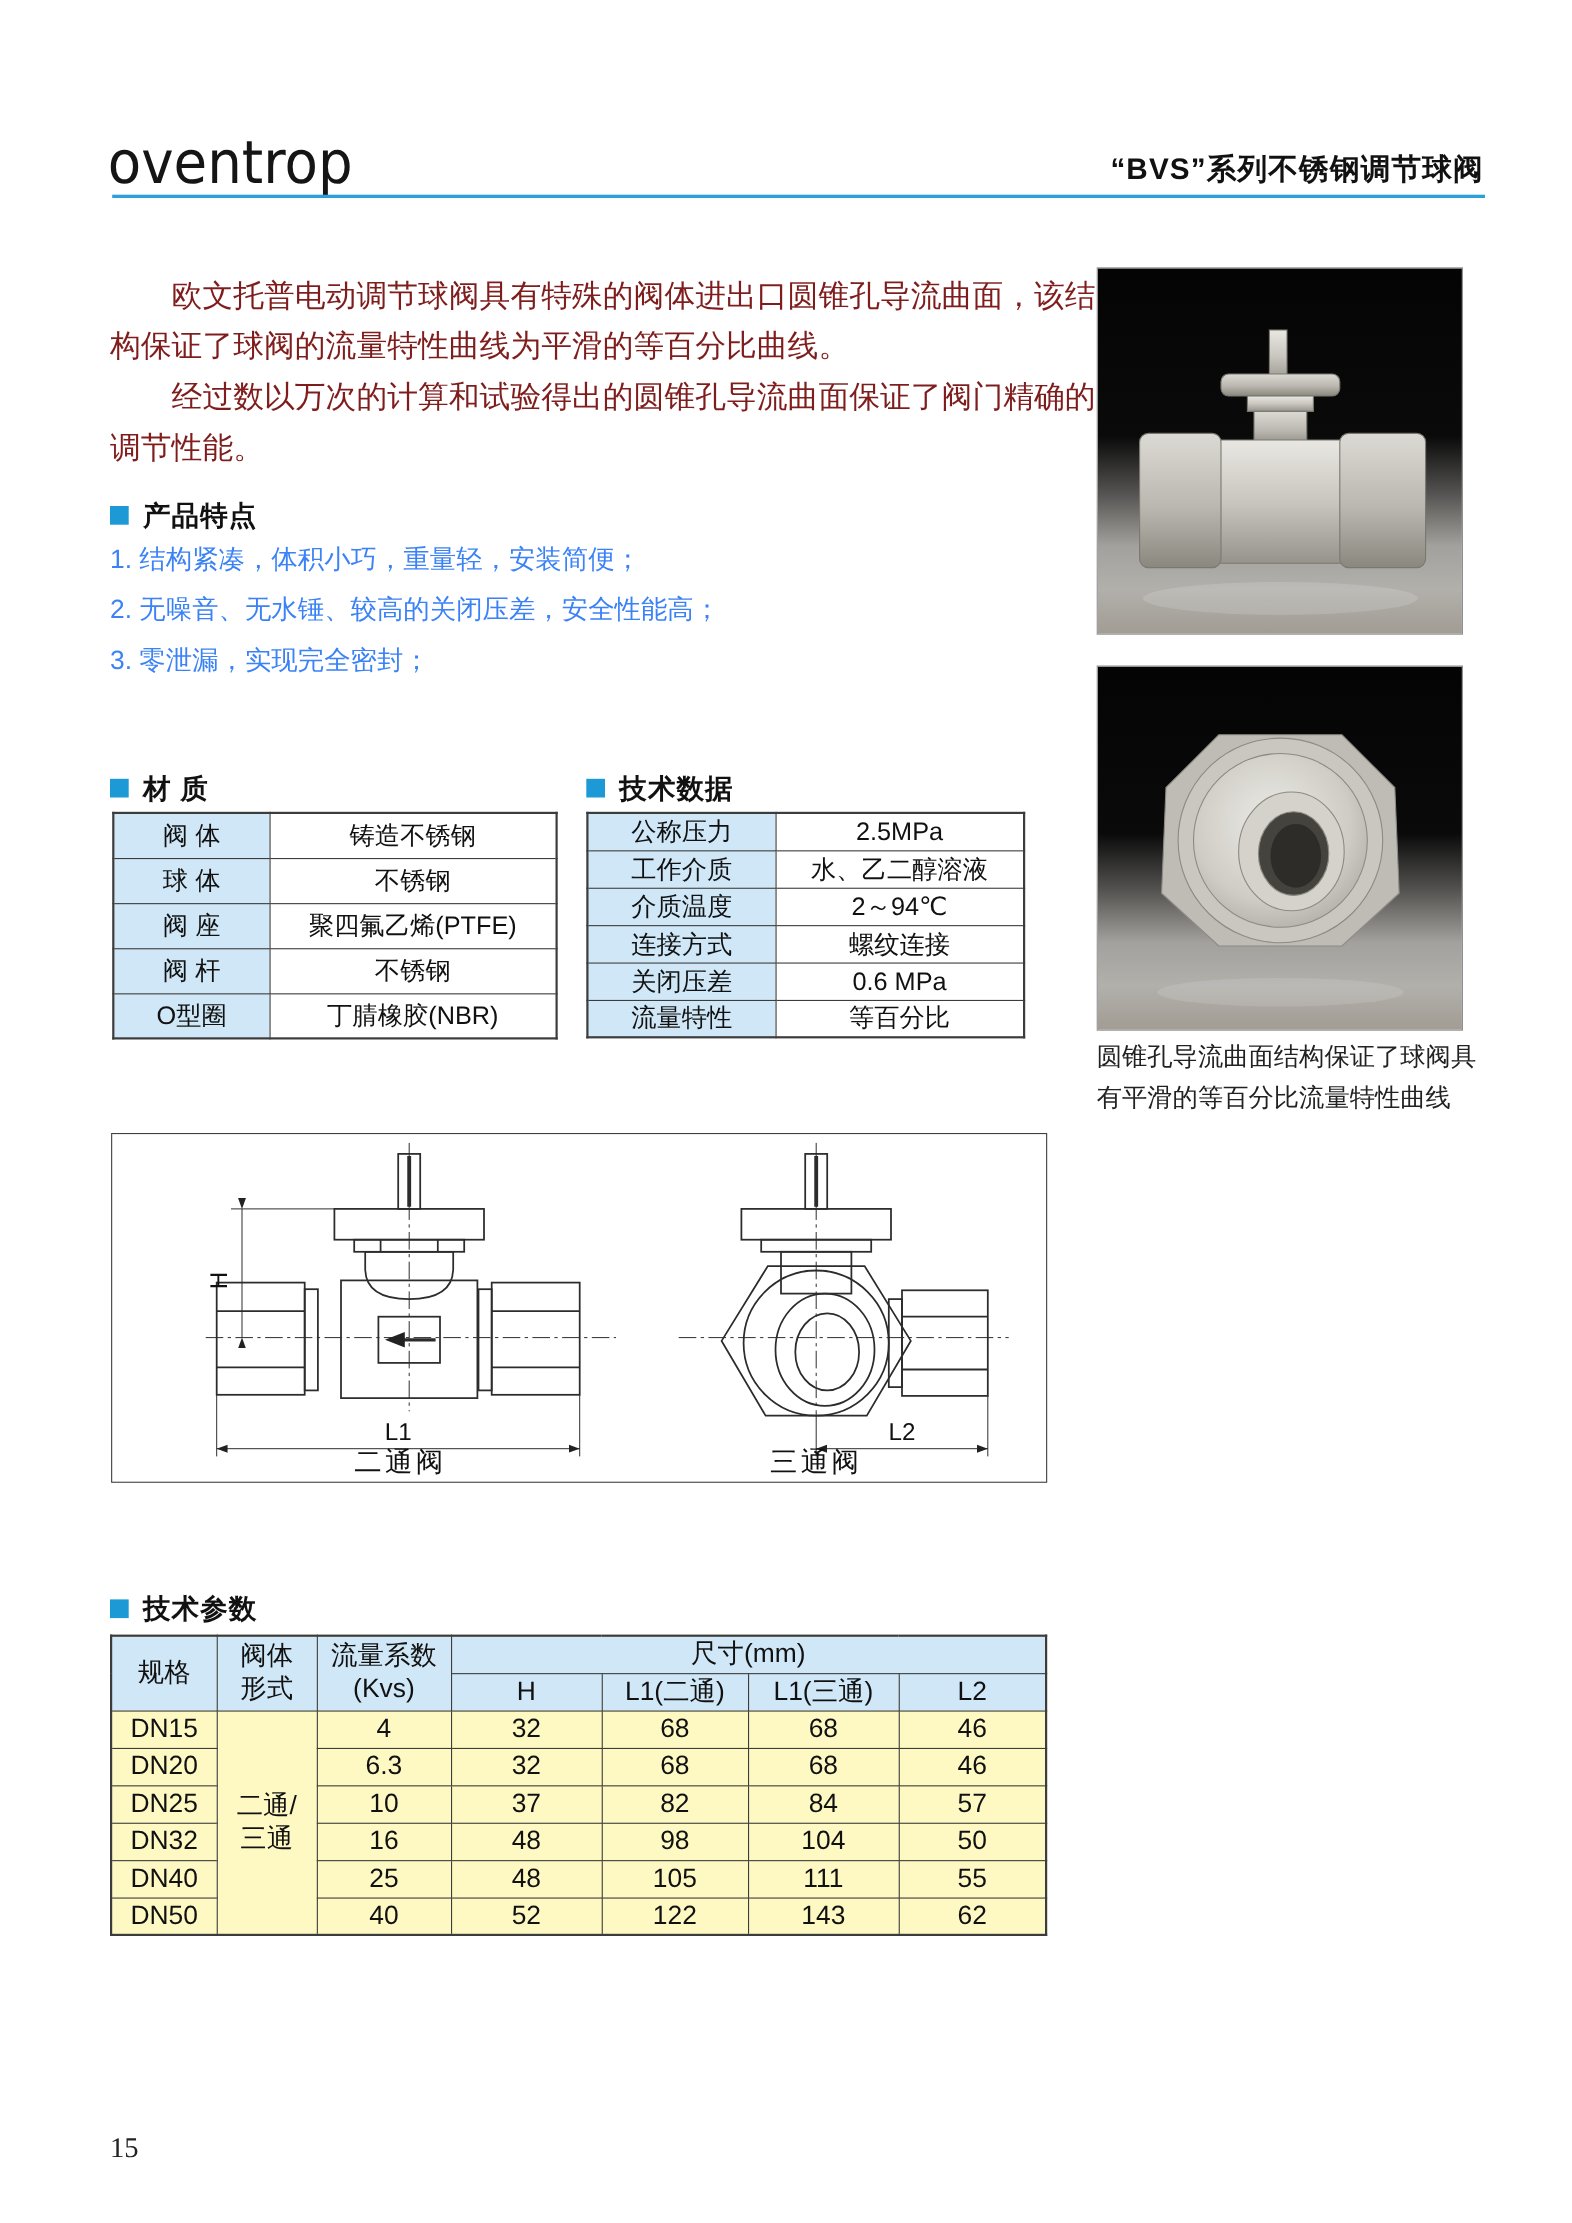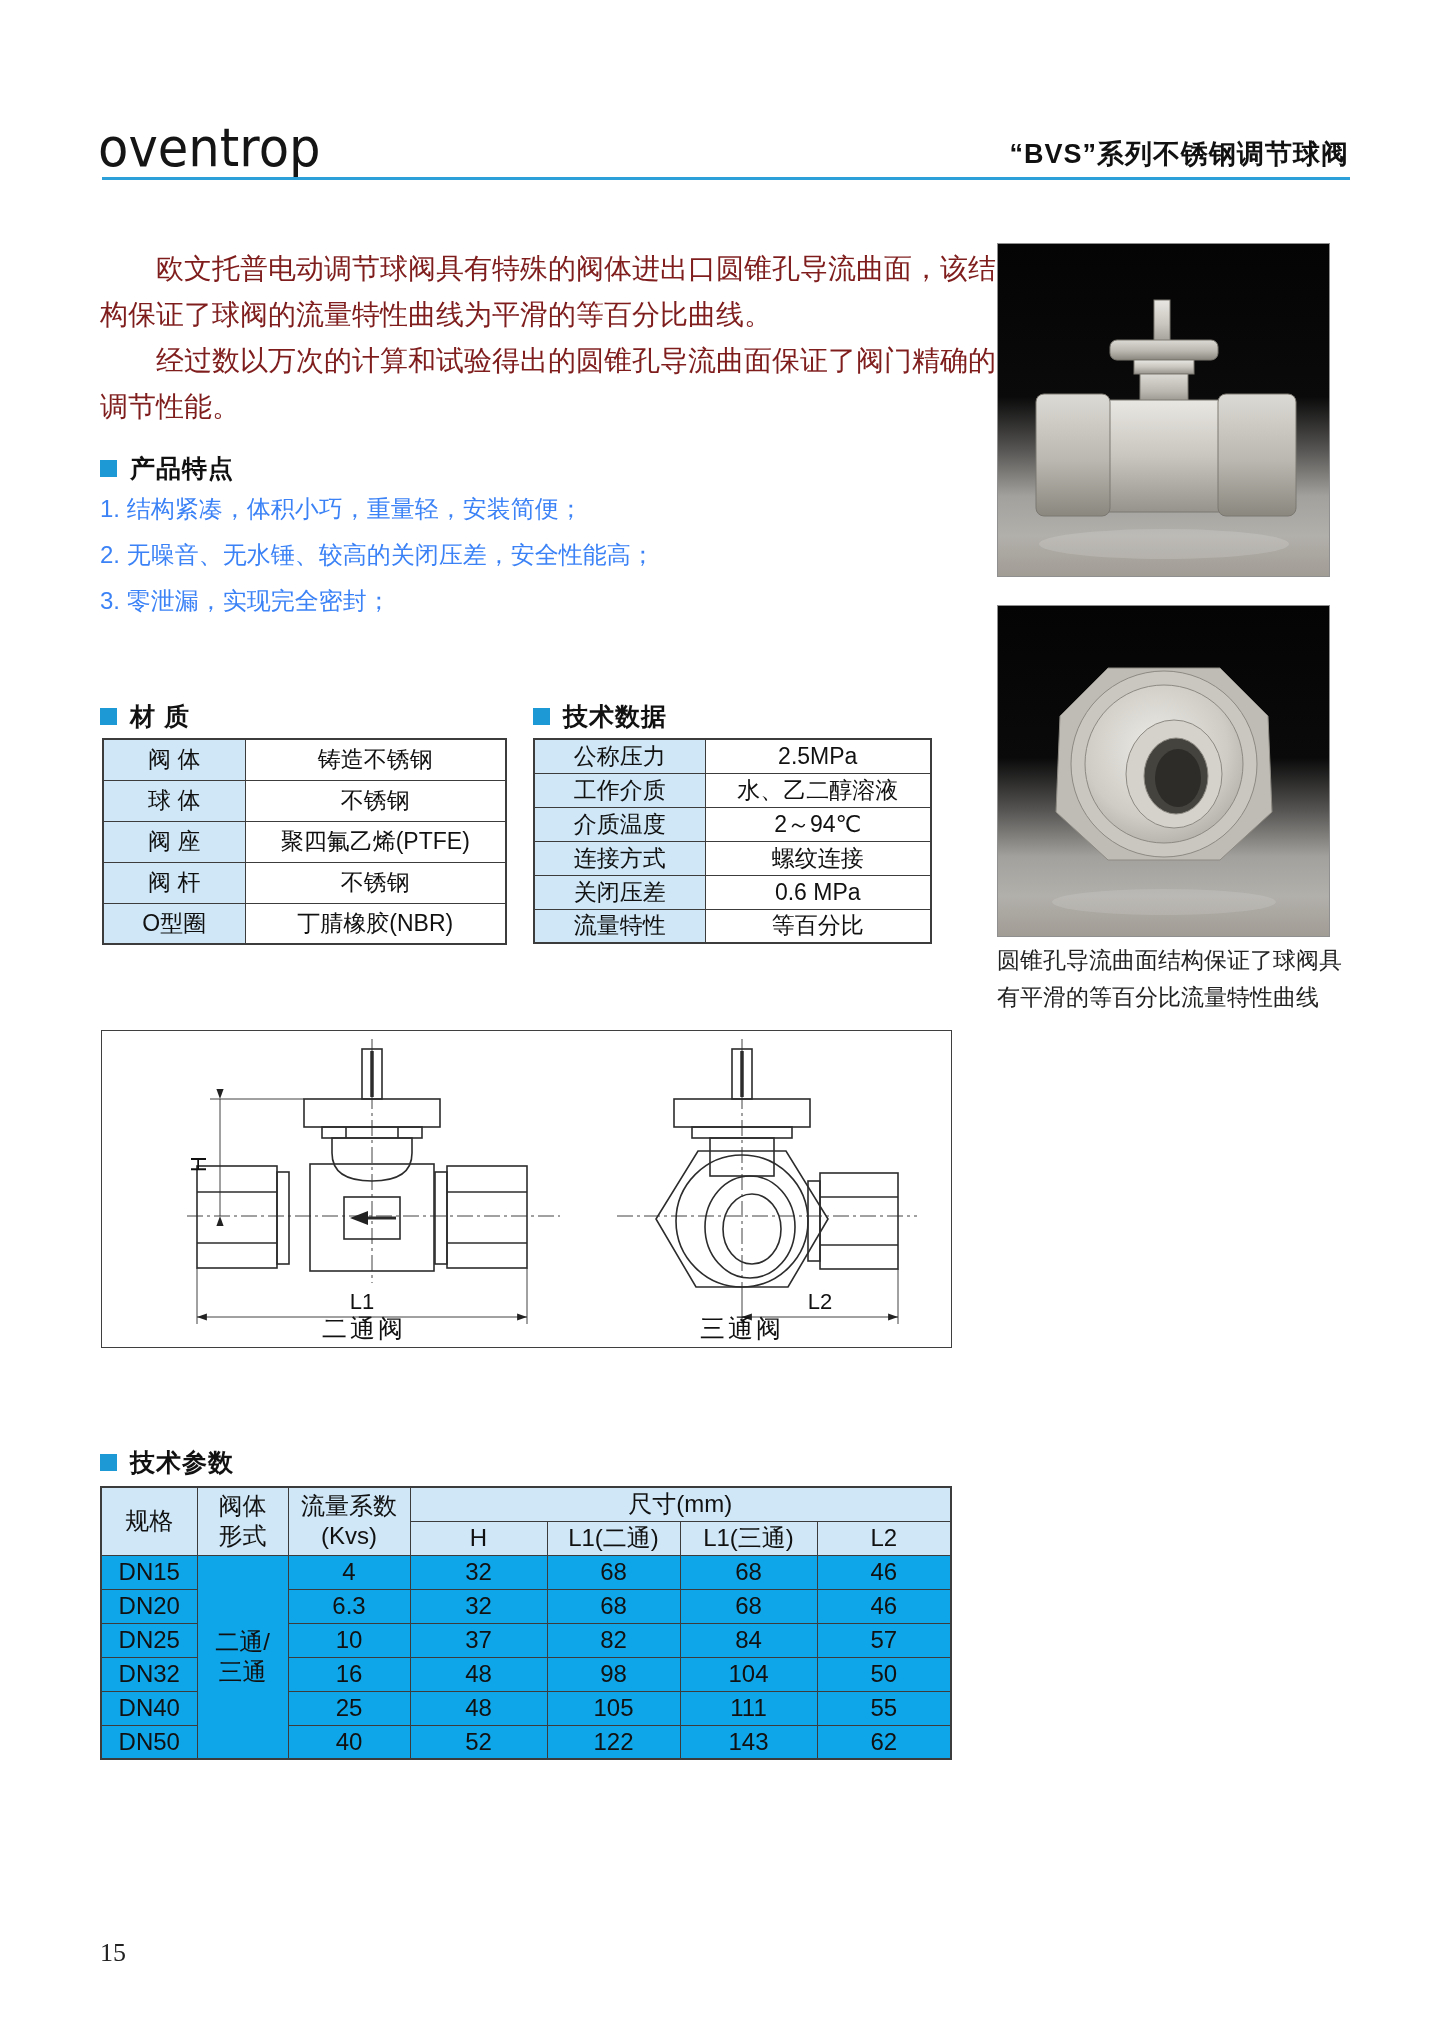--- a/index.html
+++ b/index.html
@@ -57,21 +57,21 @@
   .photo svg { display:block; }
   .photo-caption { position:absolute; left:997px; width:345px;
     font-size:23px; line-height:37px; color:#222; }
   
   .diagram-box {
     position:absolute; left:101px; top:1030px; width:851px; height:318px;
     border:1px solid #3f3f3f; background:#fff;
   }
   
   .params-table { position:absolute; left:100px; top:1486px; width:850px;
-    border:2px solid #3c3c3c; background:#0ea5e9; }
+    border:2px solid #3c3c3c; background:#fef9c3; }
   .params-table td {
     border:1px solid #3c3c3c; text-align:center; vertical-align:middle;
     font-size:24px; color:#111; height:34px; line-height:30px;
   }
   .params-table td.hd { background:#cfe7f7; }
   
   .page-number { position:absolute; left:100px; top:1938px;
     font-family:"Liberation Serif","DejaVu Serif",serif; font-size:26px; color:#222; }
   svg text { font-family:"Liberation Sans","DejaVu Sans",sans-serif; }
 </style>

